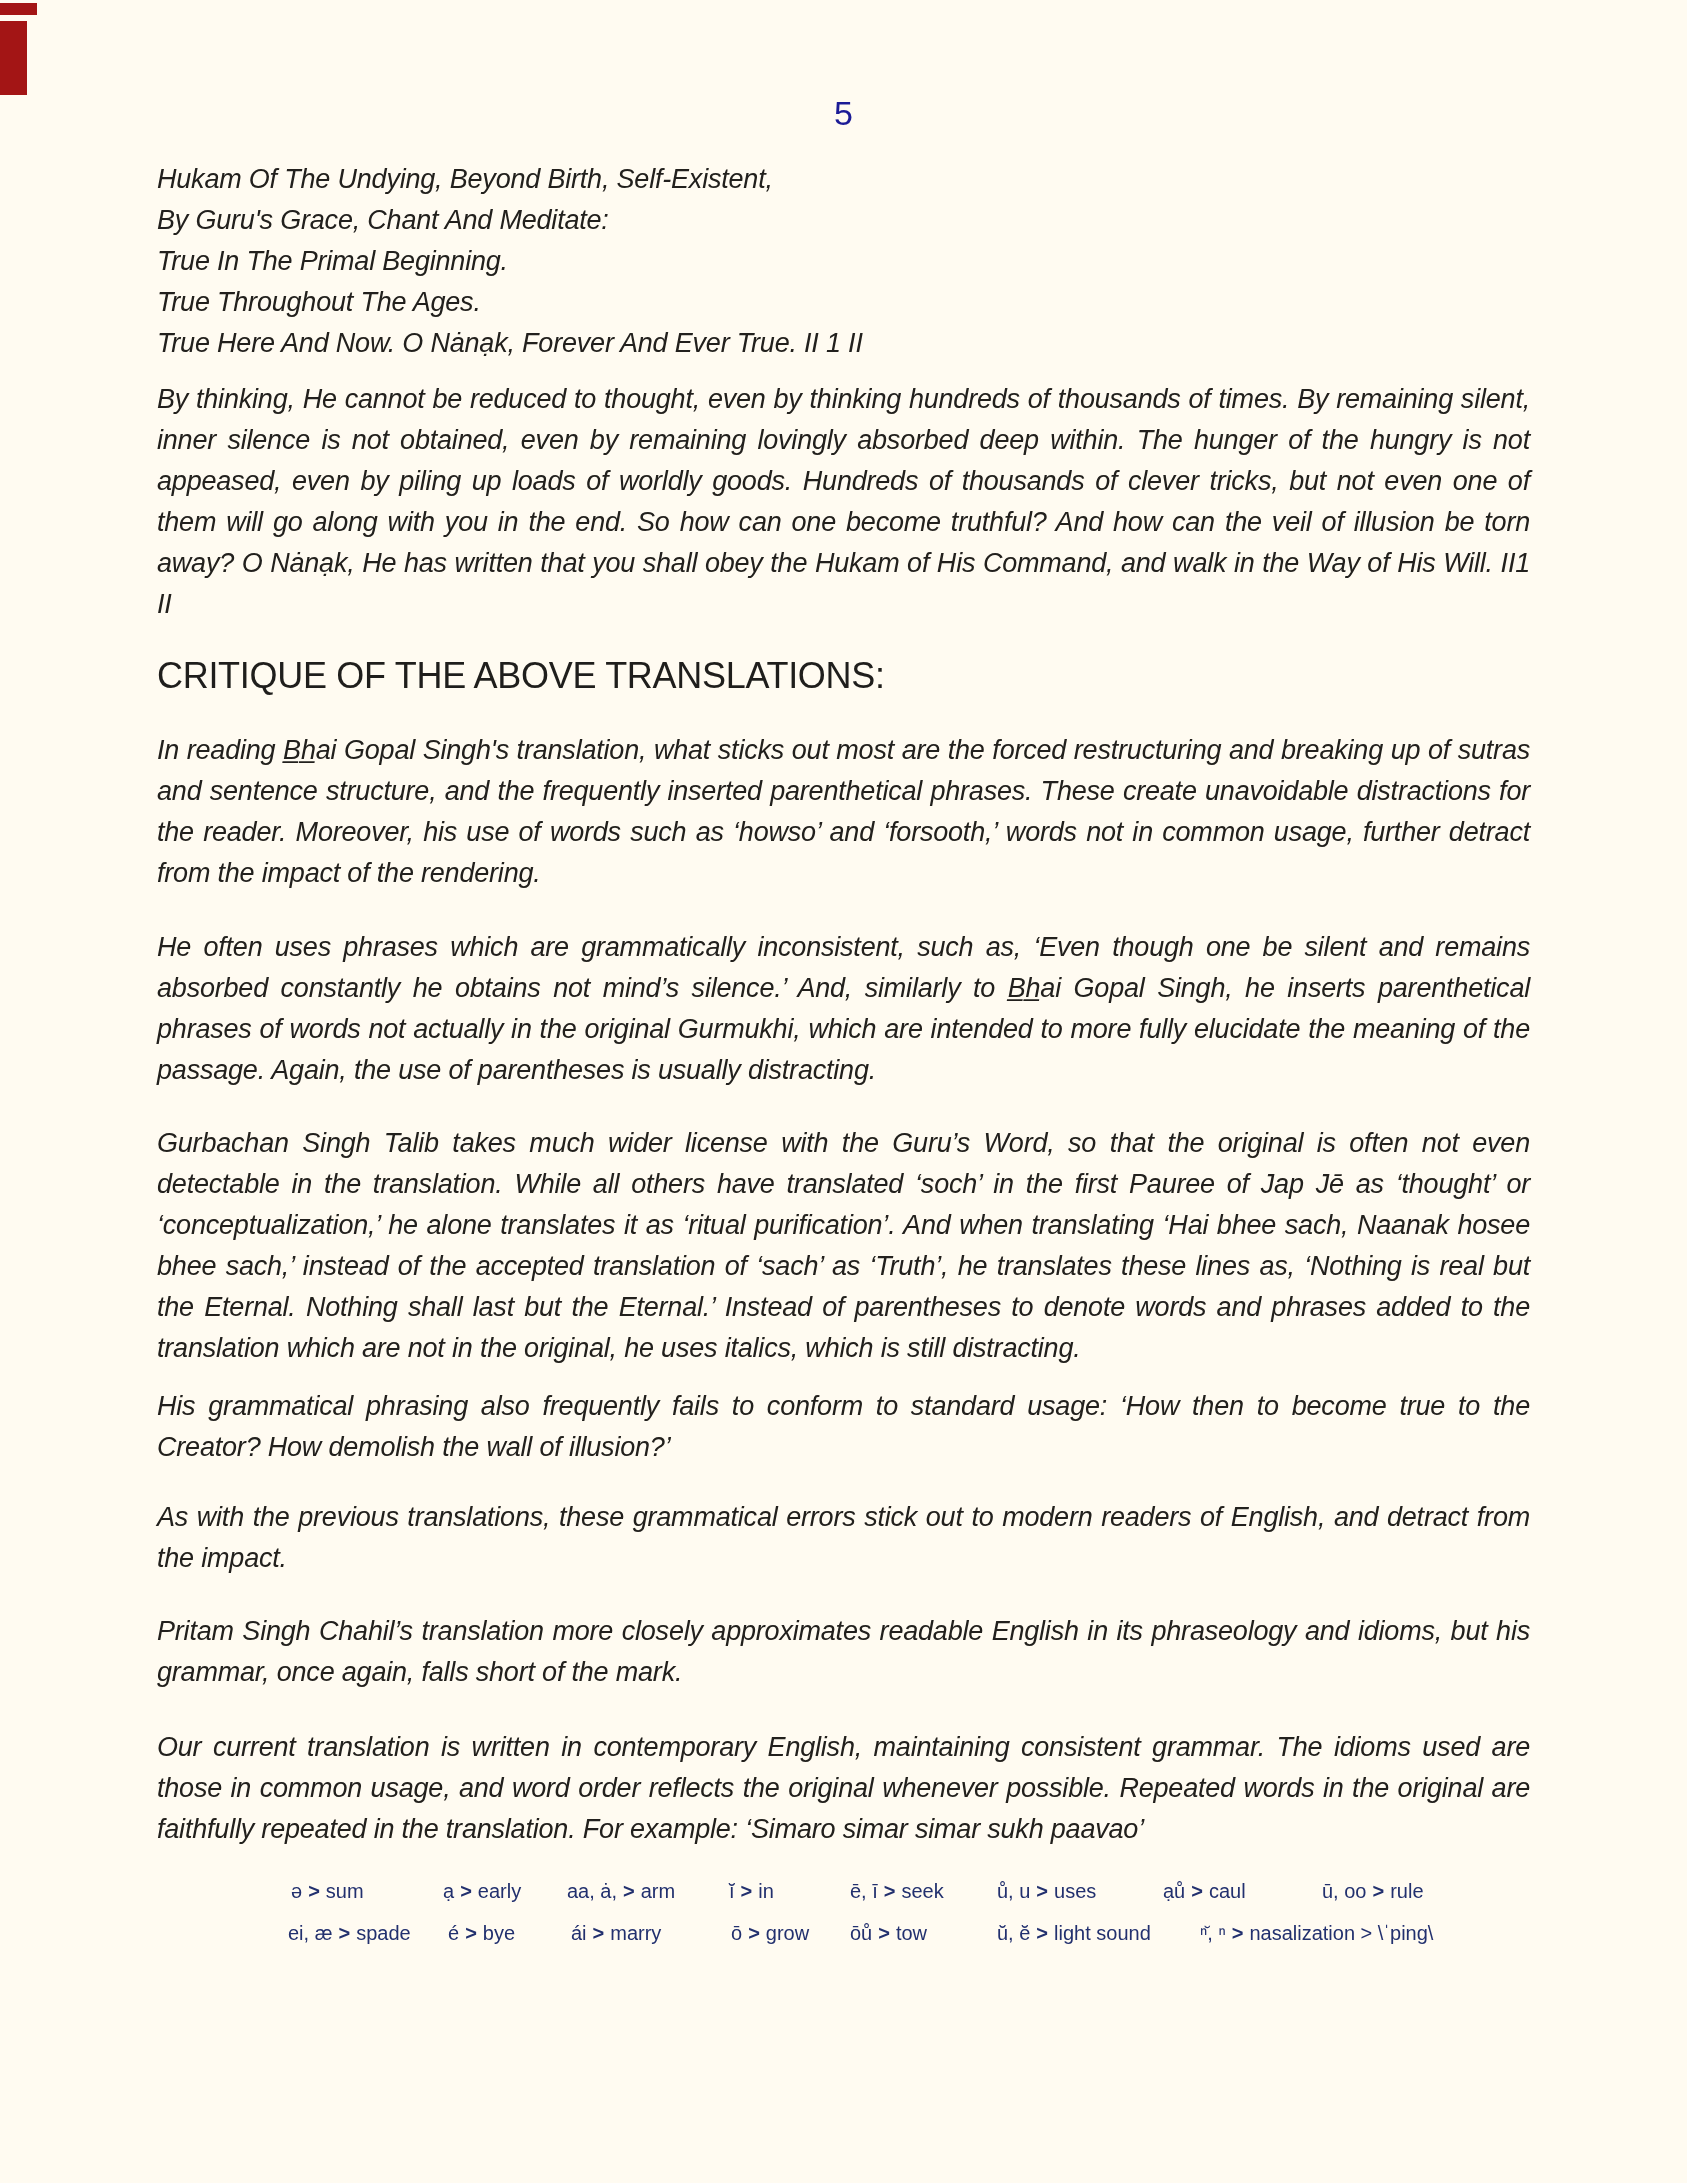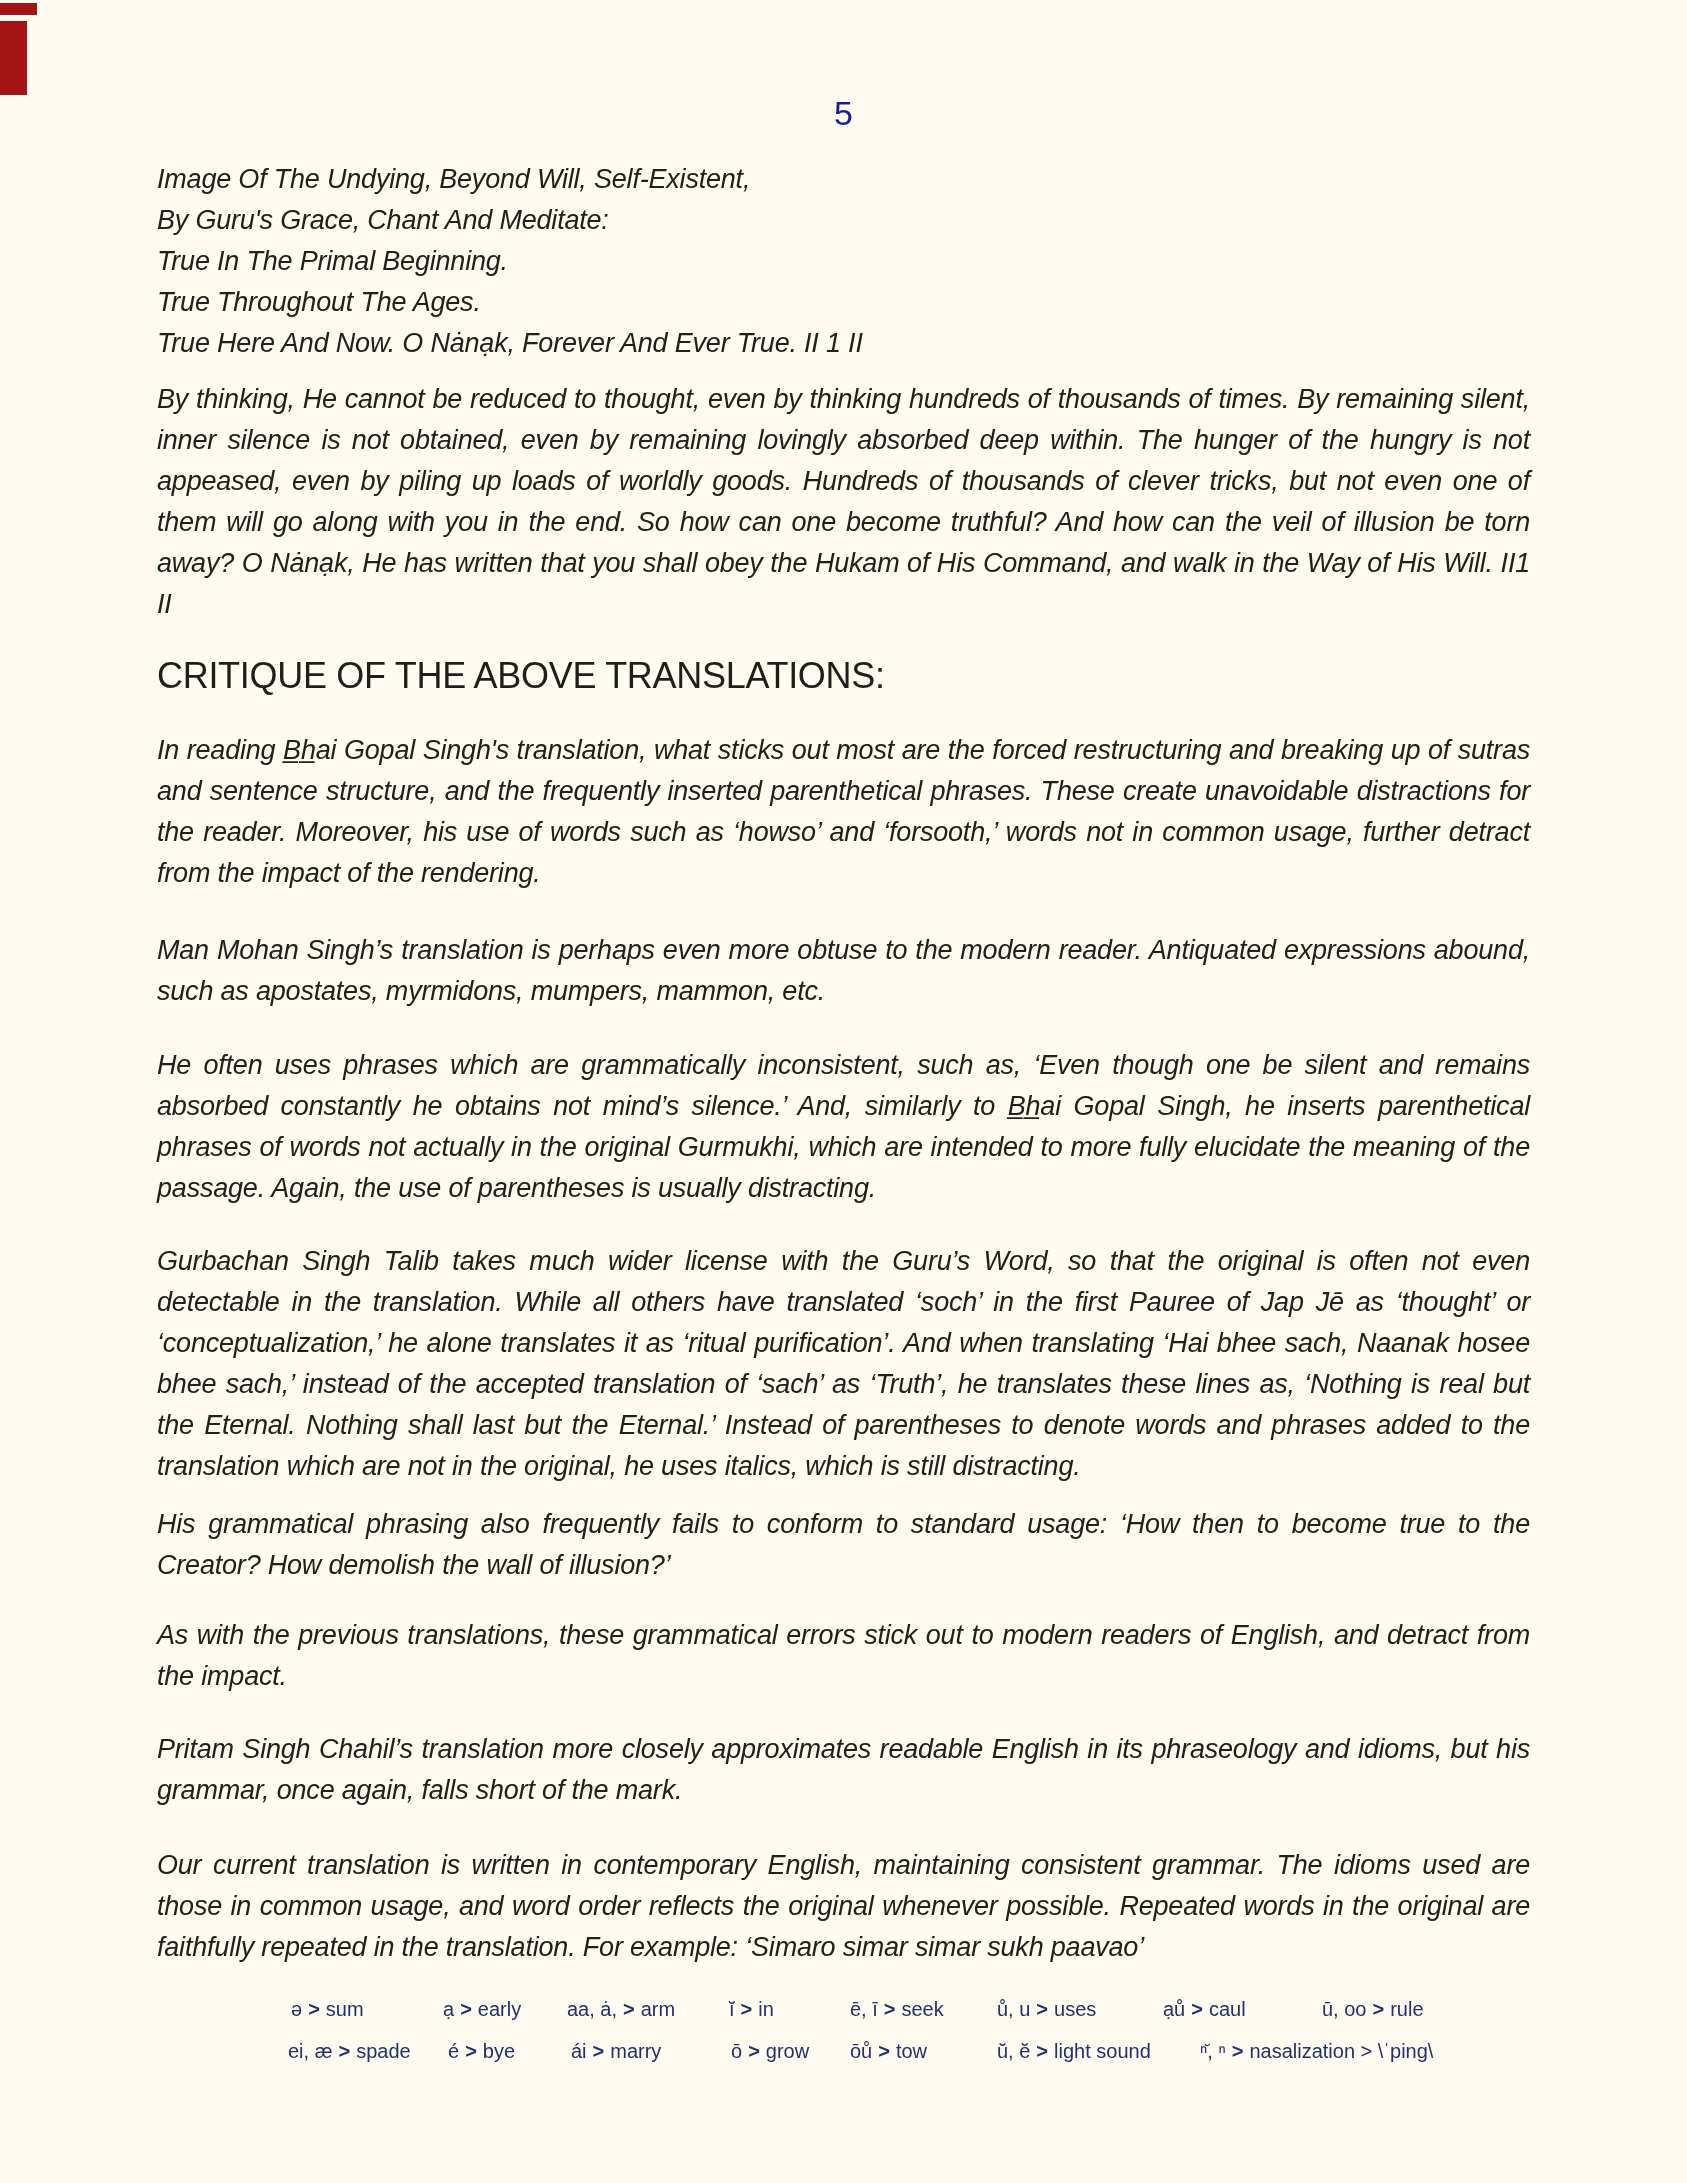--- a/index.html
+++ b/index.html
@@ -77,34 +77,33 @@
 <body>
 
 <div class="page">
 
   <div class="mark mark1"></div>
   <div class="mark mark2"></div>
 
   <div class="pagenum">5</div>
 
   <div class="verse">
-    <div class="verse-line">Image Of The Undying, Beyond Will, Self-Existent,</div>
+    <div class="verse-line">Hukam Of The Undying, Beyond Birth, Self-Existent,</div>
     <div class="verse-line">By Guru's Grace, Chant And Meditate:</div>
     <div class="verse-line">True In The Primal Beginning.</div>
     <div class="verse-line">True Throughout The Ages.</div>
     <div class="verse-line">True Here And Now. O Nȧnạk, Forever And Ever True. II 1 II</div>
   </div>
 
   <p class="p-main">By thinking, He cannot be reduced to thought, even by thinking hundreds of thousands of times. By remaining silent, inner silence is not obtained, even by remaining lovingly absorbed deep within. The hunger of the hungry is not appeased, even by piling up loads of worldly goods. Hundreds of thousands of clever tricks, but not even one of them will go along with you in the end. So how can one become truthful? And how can the veil of illusion be torn away? O Nȧnạk, He has written that you shall obey the Hukam of His Command, and walk in the Way of His Will. II1 II</p>
 
   <h2>CRITIQUE OF THE ABOVE TRANSLATIONS:</h2>
 
   <p class="p-inreading">In reading B̲h̲ai Gopal Singh's translation, what sticks out most are the forced restructuring and breaking up of sutras and sentence structure, and the frequently inserted parenthetical phrases. These create unavoidable distractions for the reader. Moreover, his use of words such as ‘howso’ and ‘forsooth,’ words not in common usage, further detract from the impact of the rendering.</p>
 
-  <p class="p-manmohan">Man Mohan Singh’s translation is perhaps even more obtuse to the modern reader. Antiquated expressions abound, such as apostates, myrmidons, mumpers, mammon, etc.</p>
 
   <p class="p-heoften">He often uses phrases which are grammatically inconsistent, such as, ‘Even though one be silent and remains absorbed constantly he obtains not mind’s silence.’ And, similarly to B̲h̲ai Gopal Singh, he inserts parenthetical phrases of words not actually in the original Gurmukhi, which are intended to more fully elucidate the meaning of the passage. Again, the use of parentheses is usually distracting.</p>
 
   <p class="p-gurbachan">Gurbachan Singh Talib takes much wider license with the Guru’s Word, so that the original is often not even detectable in the translation. While all others have translated ‘soch’ in the first Pauree of Jap Jē as ‘thought’ or ‘conceptualization,’ he alone translates it as ‘ritual purification’. And when translating ‘Hai bhee sach, Naanak hosee bhee sach,’ instead of the accepted translation of ‘sach’ as ‘Truth’, he translates these lines as, ‘Nothing is real but the Eternal. Nothing shall last but the Eternal.’ Instead of parentheses to denote words and phrases added to the translation which are not in the original, he uses italics, which is still distracting.</p>
 
   <p class="p-grammatical">His grammatical phrasing also frequently fails to conform to standard usage: ‘How then to become true to the Creator? How demolish the wall of illusion?’</p>
 
   <p class="p-aswith">As with the previous translations, these grammatical errors stick out to modern readers of English, and detract from the impact.</p>
 
   <p class="p-pritam">Pritam Singh Chahil’s translation more closely approximates readable English in its phraseology and idioms, but his grammar, once again, falls short of the mark.</p>

